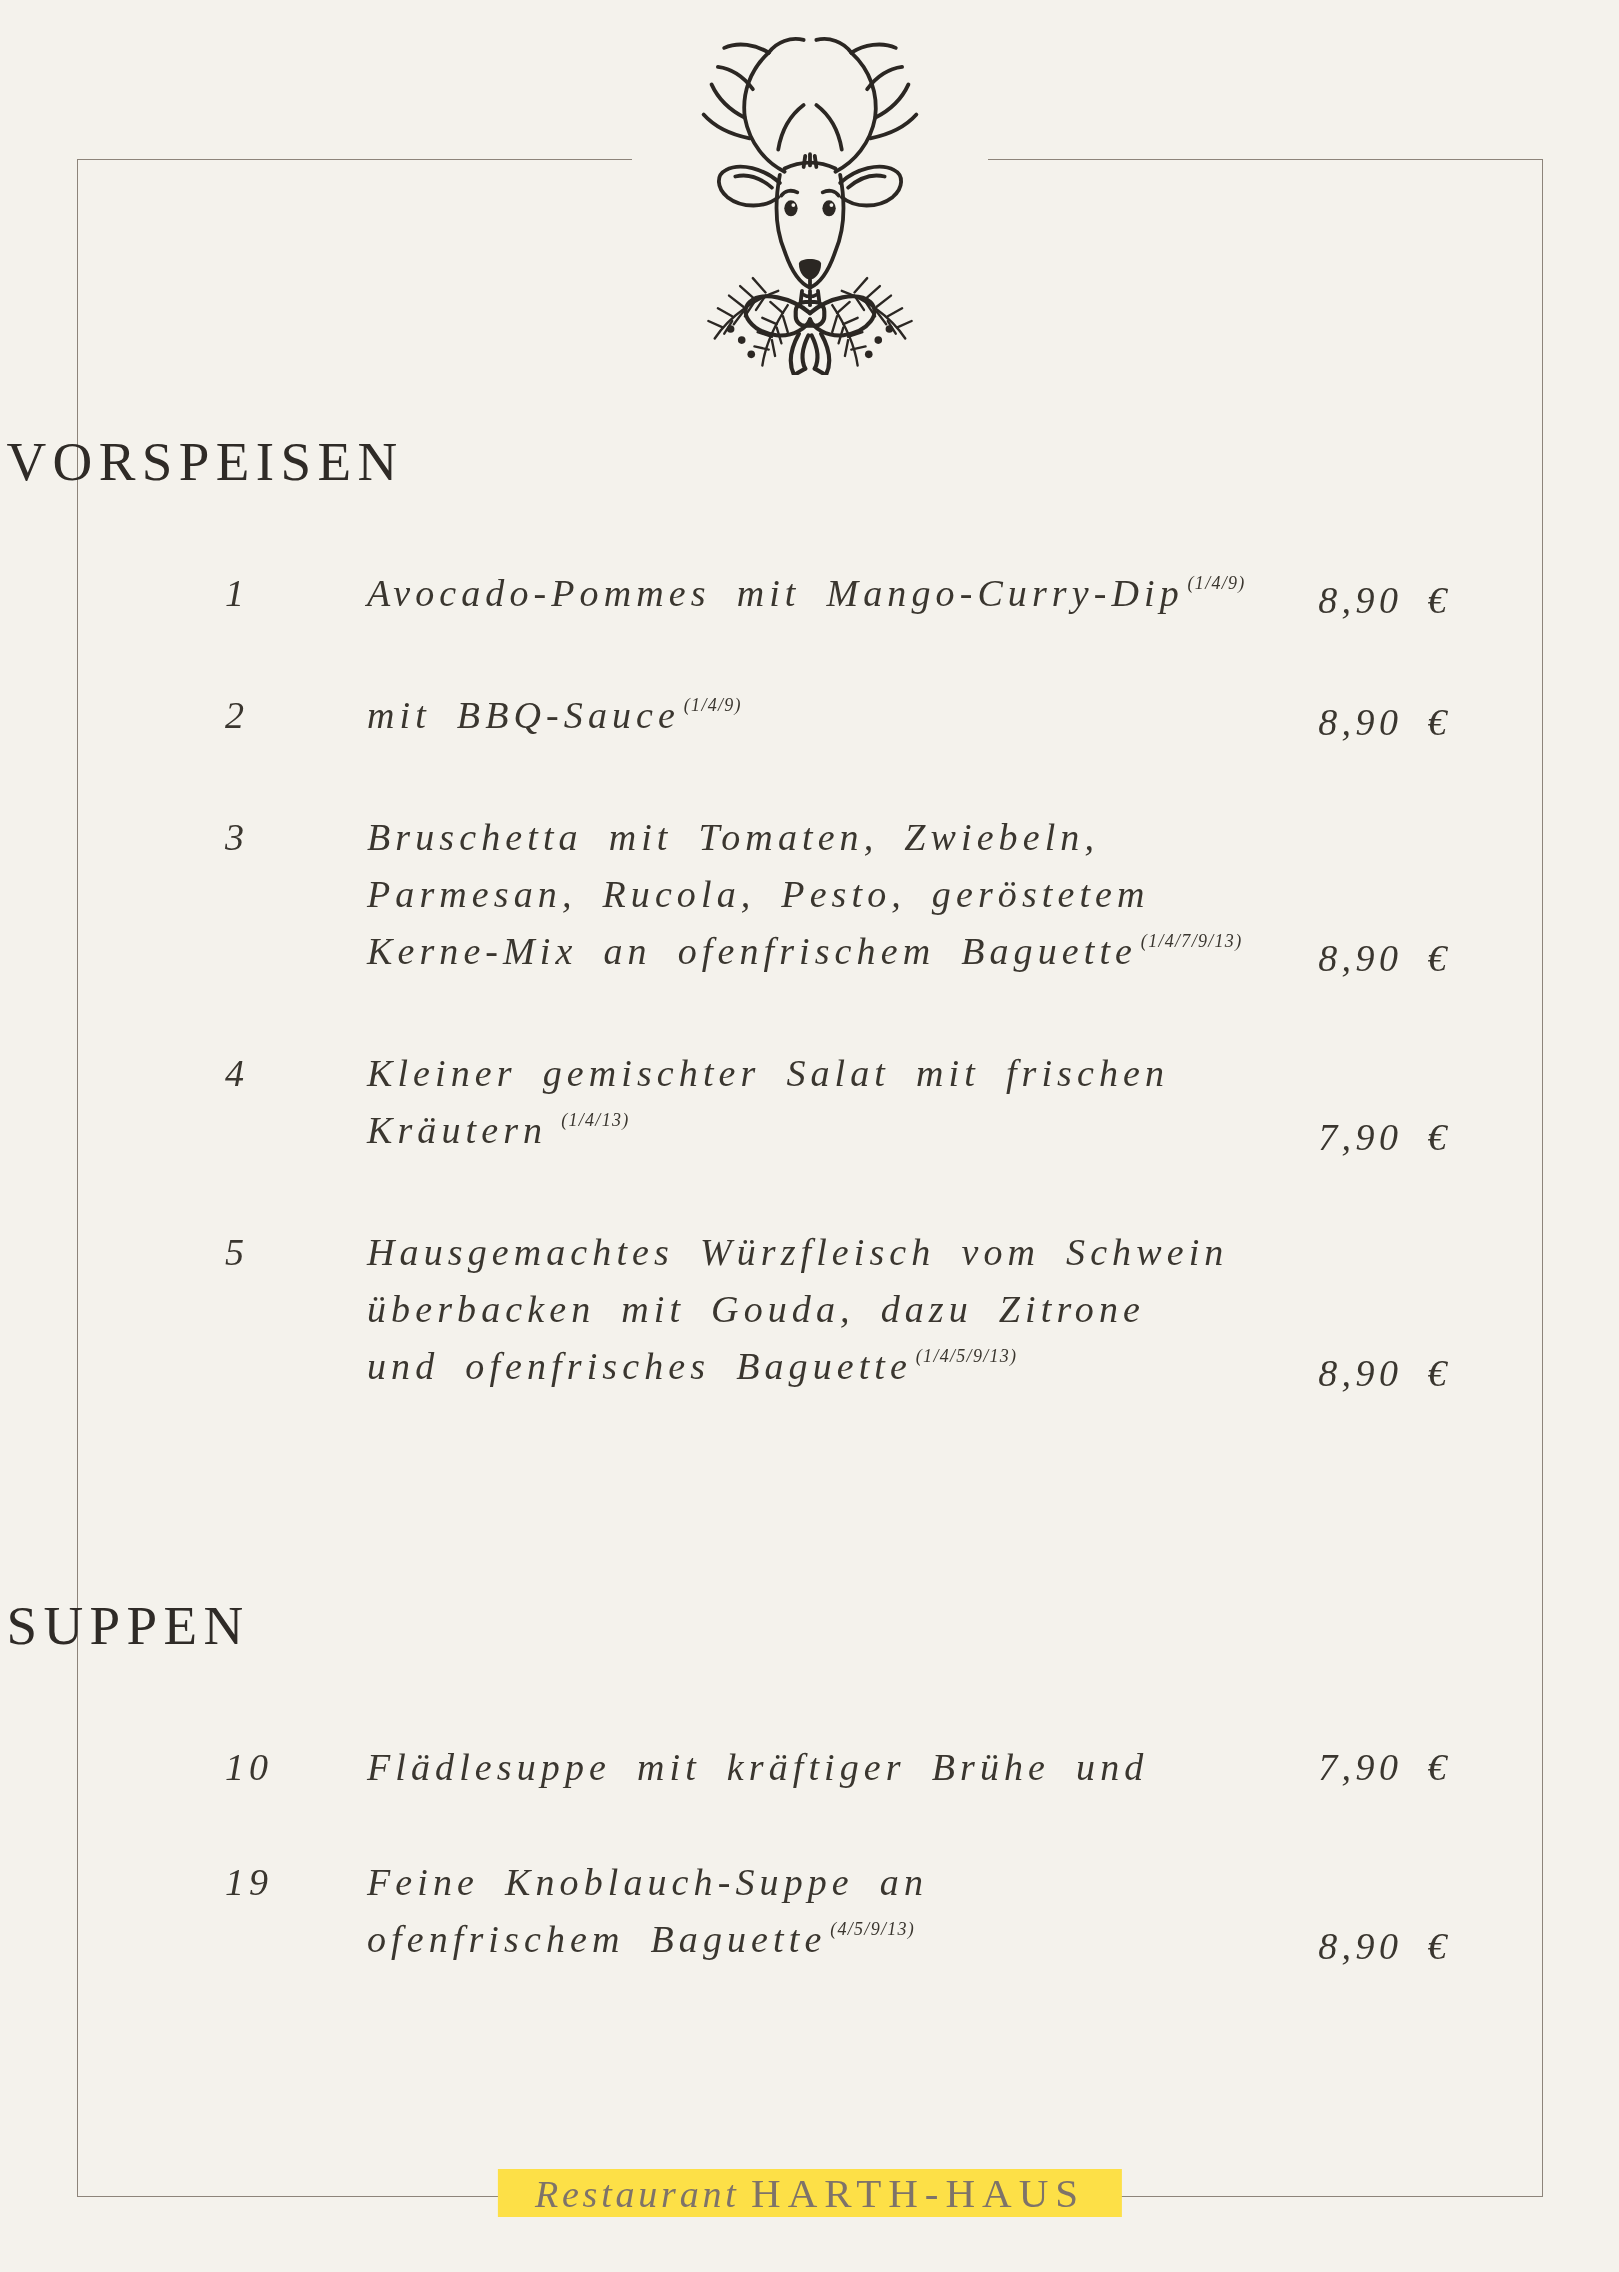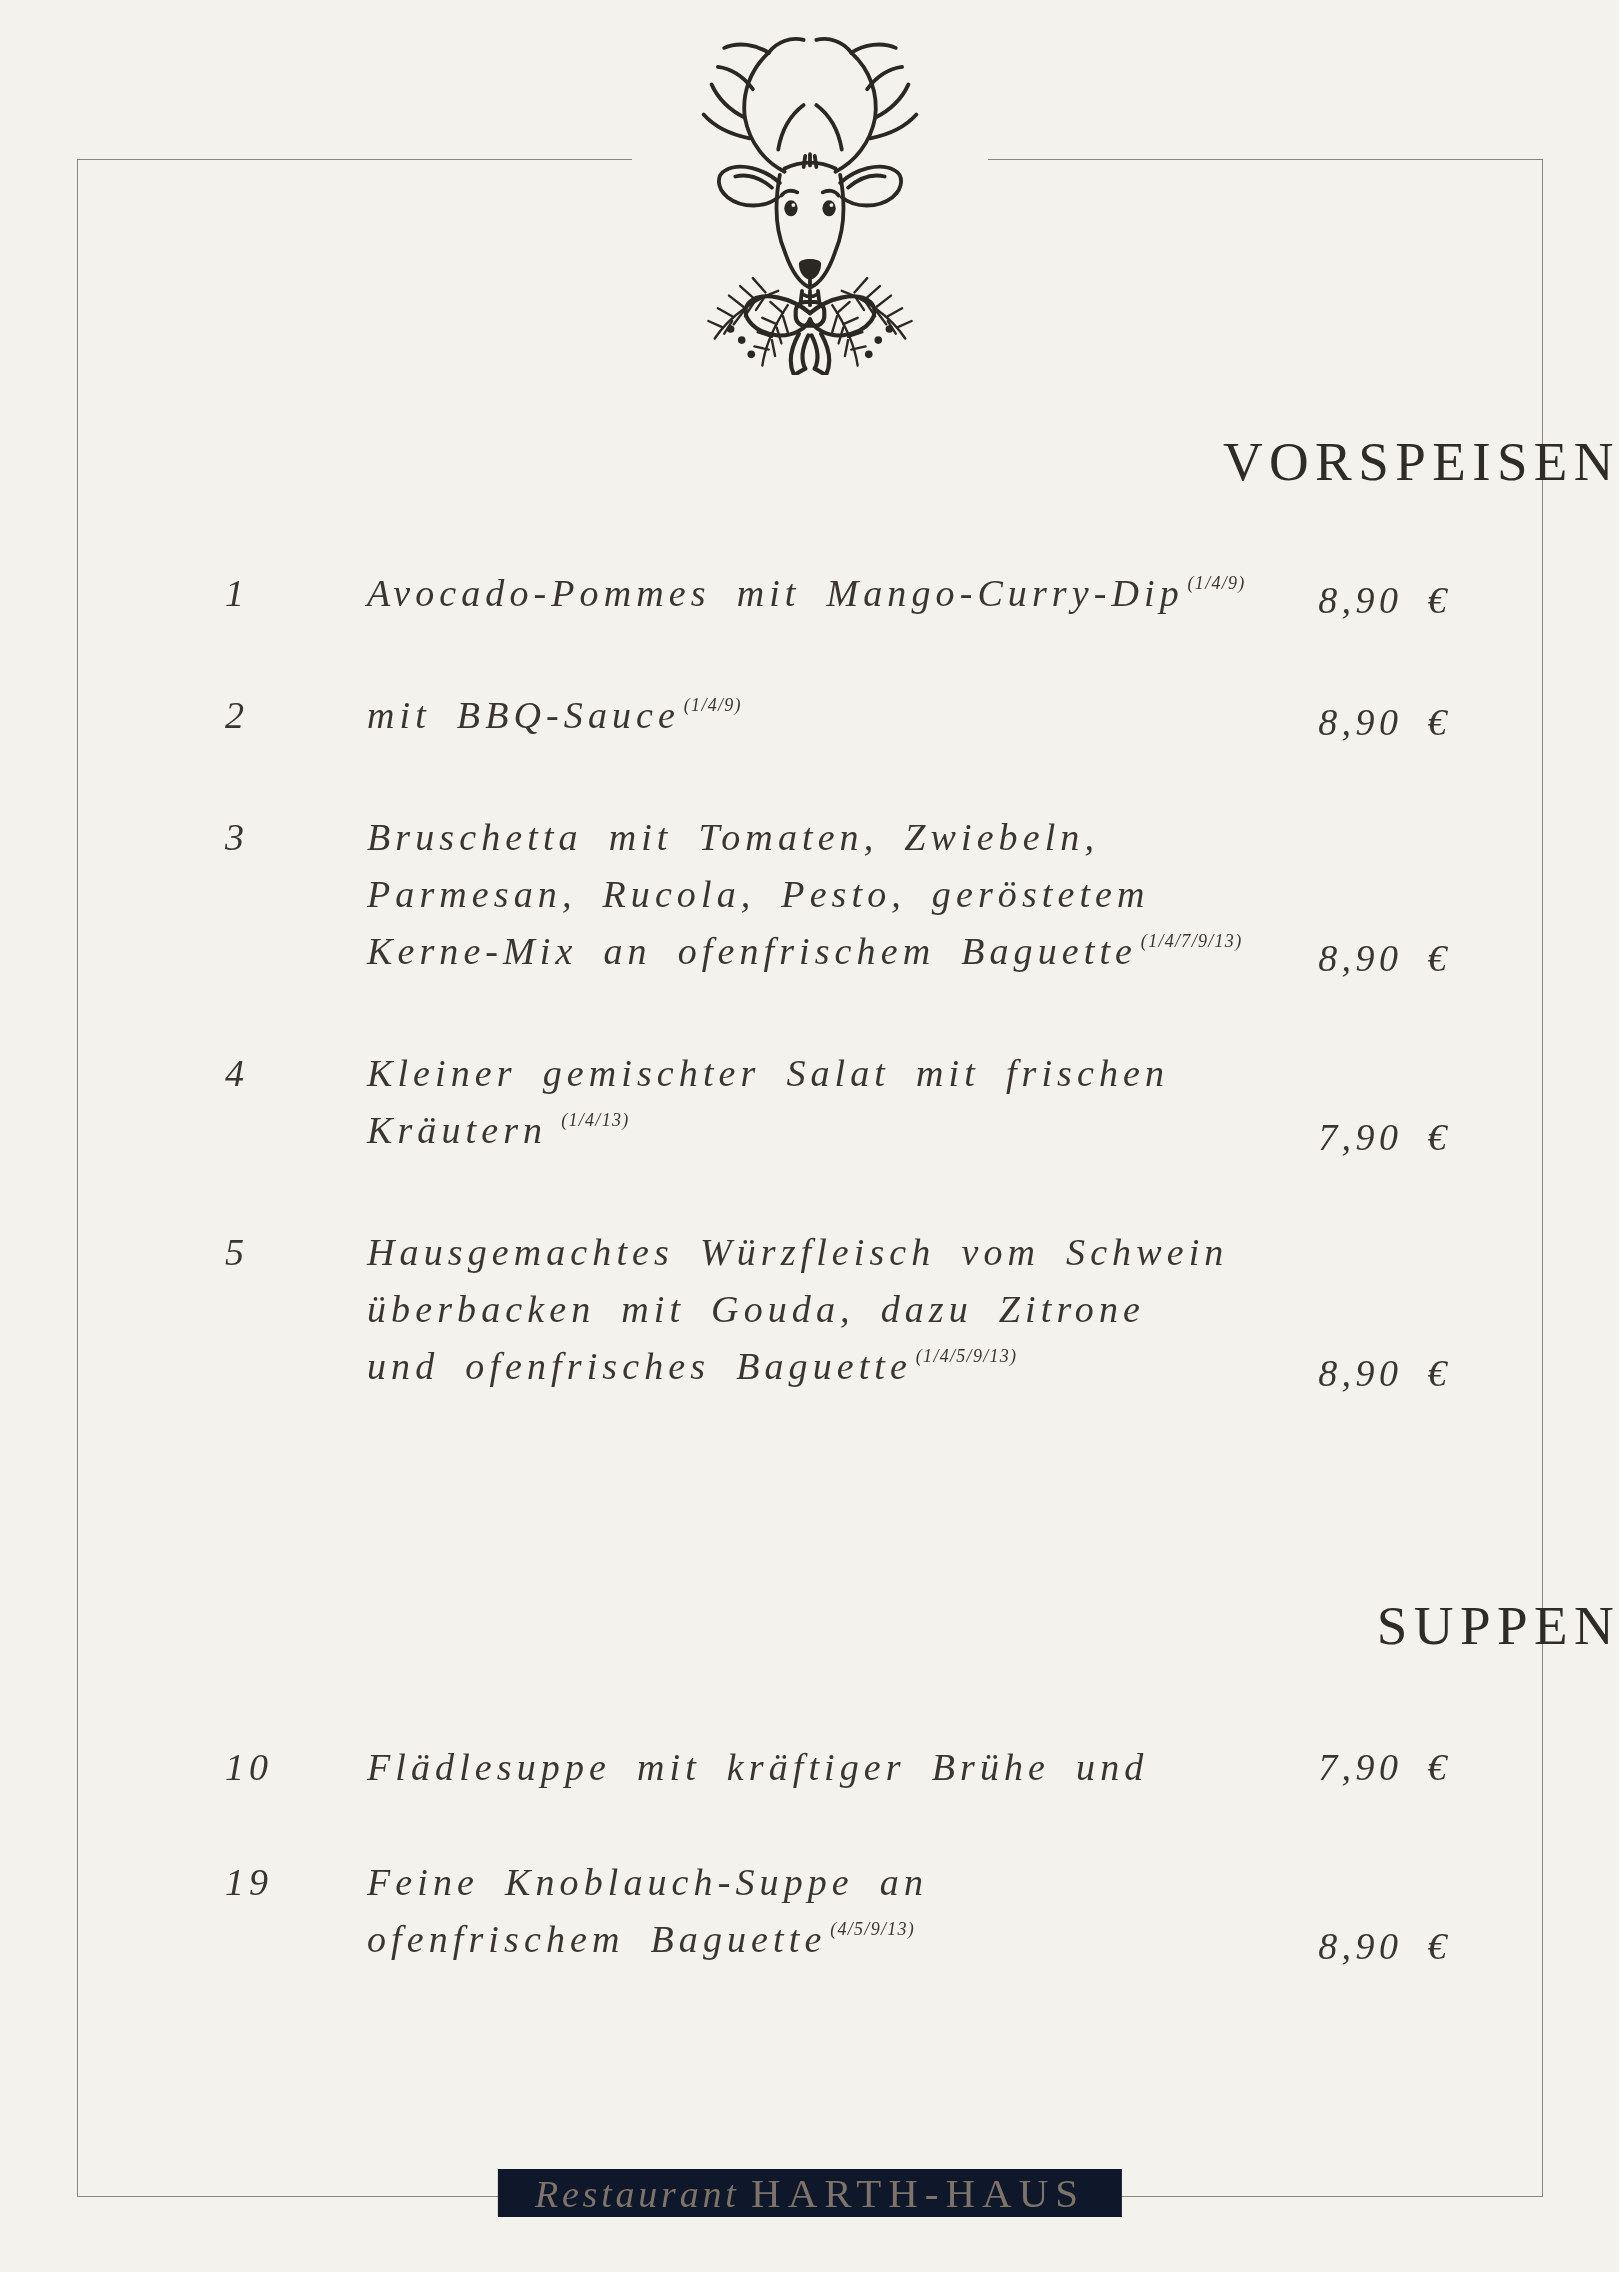--- a/index.html
+++ b/index.html
@@ -24,21 +24,21 @@
     width:356px; height:351px;
     background:#f4f2ec;
     display:flex; justify-content:center; align-items:flex-start;
     z-index:2;
   }
   .menu { position:absolute; left:0; right:0; top:433px; z-index:1; }
   .section-title {
     font-size:55px; line-height:57px;
     font-weight:normal;
     letter-spacing:6.4px; padding-left:6.4px;
-    text-align:right;
+    text-align:left;
     color:#2f2b27;
     margin:0 0 75px 0;
   }
   .section-title.second { margin:195px 0 85px 0; }
   .item {
     position:relative;
     margin:0 165px 58px 225px;
     font-style:italic;
     font-size:38px; line-height:57px;
     letter-spacing:5.1px; word-spacing:11.4px;
@@ -54,21 +54,21 @@
     font-size:18px; letter-spacing:1.3px;
     position:relative; top:-17px;
     margin-left:3.8px;
     white-space:nowrap;
     text-align:right;
   }
   .sup.sup-gap { margin-left:14px; }
   .footer {
     position:absolute; top:2193px; left:50%;
     transform:translate(-50%,-50%);
-    background:#0f172a;
+    background:#fde047;
     padding:0 37px;
     white-space:nowrap;
     z-index:2;
   }
   .footer-prefix { font-style:italic; font-size:38px; letter-spacing:3.8px; color:#7e7369; }
   .footer-name  { font-size:41px; letter-spacing:7px; color:#7e7369; margin-left:11.4px; }
   .stag-svg { display:block; }
 </style>
 </head>
 <body>

